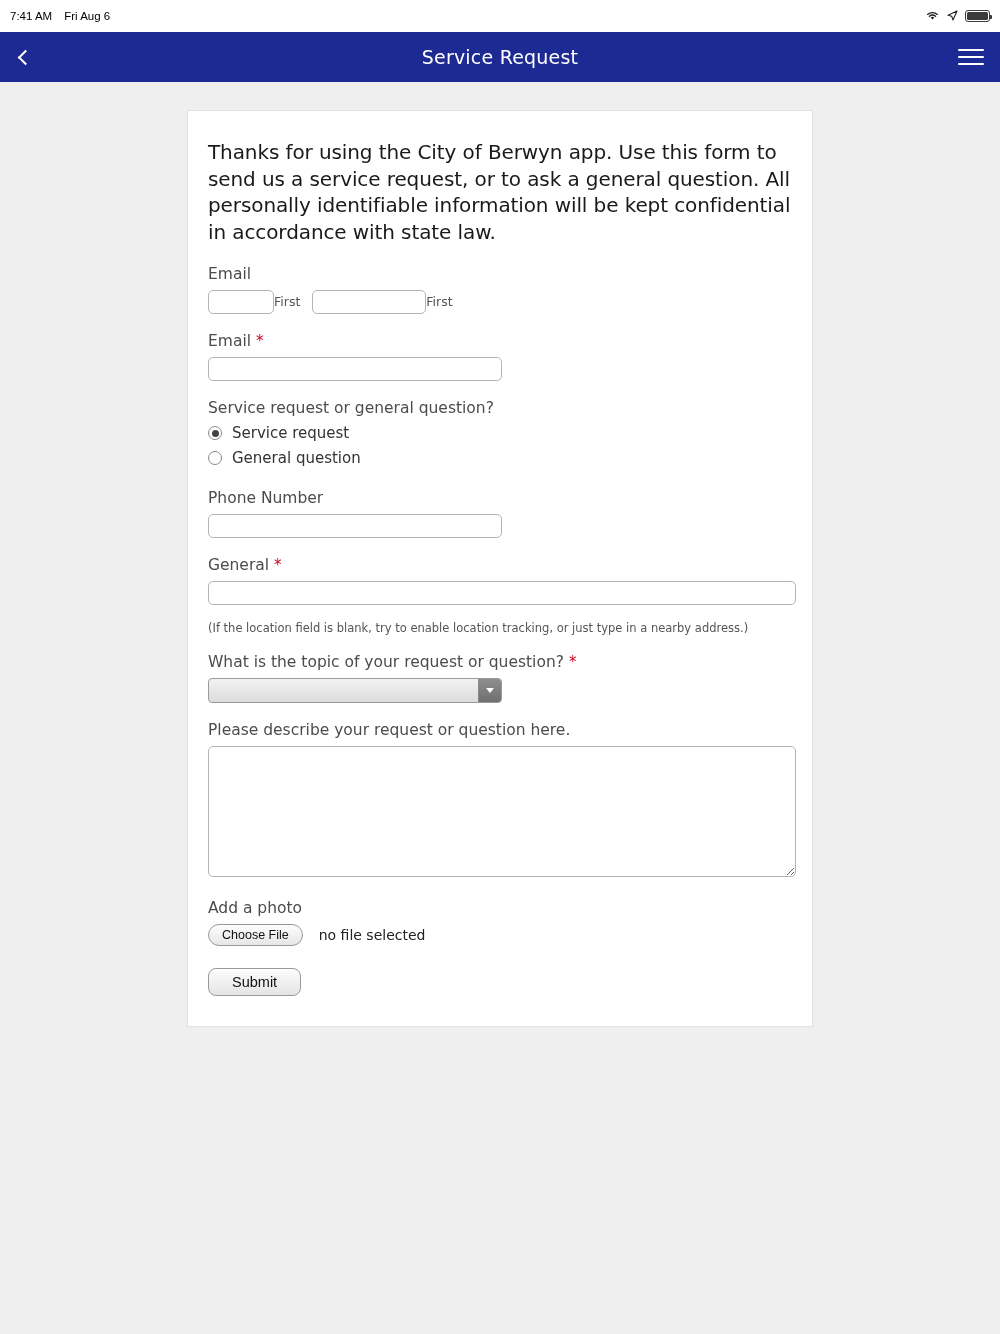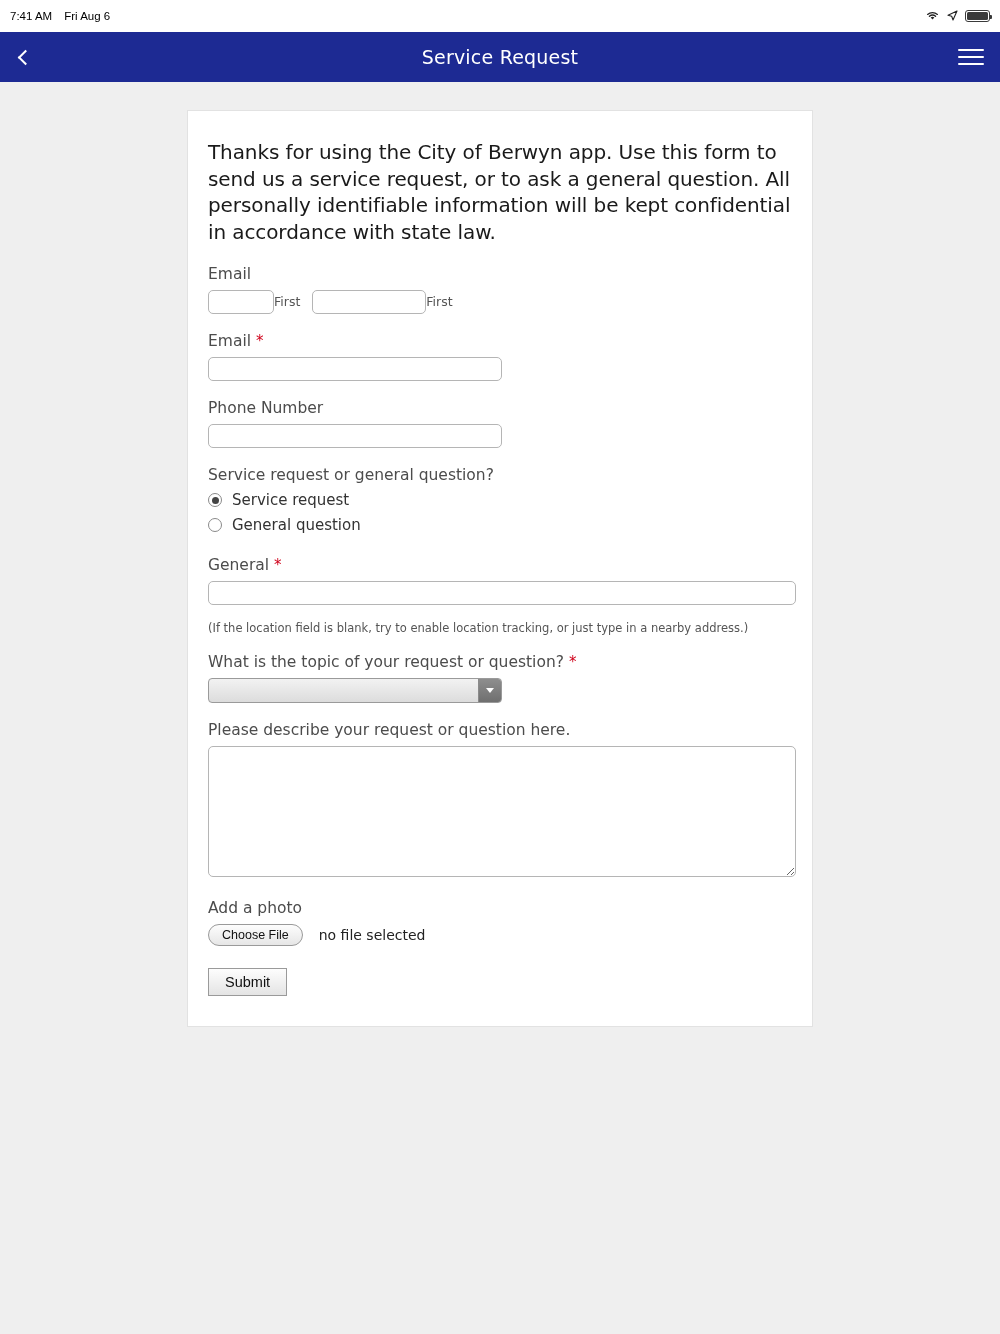--- a/index.html
+++ b/index.html
@@ -224,24 +224,24 @@
   }
   .file-status {
     font-size: 14px;
     color: #222;
     font-family: "DejaVu Sans", sans-serif;
   }
 
   .submit-btn {
     margin-top: 22px;
     border: 1px solid #9a9a9a;
-    border-radius: 0;
+    border-radius: 8px;
     background: linear-gradient(#fdfdfd, #e4e4e4);
     font-size: 14.5px;
-    padding: 5px 16px;
+    padding: 5px 23px;
     color: #111;
     font-family: "Liberation Sans", sans-serif;
     cursor: pointer;
   }
 </style>
 </head>
 <body>
 
 <div class="status-bar">
   <div class="status-left">
@@ -302,39 +302,39 @@
     
     <div class="block">
       <div class="field-label">
         <span>Email</span>
         <span class="req">*</span>
       </div>
       <input class="input w-email" type="text" value="" style="">
     </div>
 
     
-    <div class="block">
-      <div class="field-label">Phone Number</div>
-      <input class="input w-phone" type="text" value="" style="">
-    </div>
-
-    
     <div class="block" style="margin-bottom:22px">
       <div class="field-label">Service request or general question?</div>
       <div class="radio-row">
         <span class="radio checked"></span>
         <span class="radio-label">Service request</span>
       </div>
       <div class="radio-row">
         <span class="radio"></span>
         <span class="radio-label">General question</span>
       </div>
     </div>
 
     
+    <div class="block">
+      <div class="field-label">Phone Number</div>
+      <input class="input w-phone" type="text" value="" style="">
+    </div>
+
+    
     <div>
       <div class="field-label">
         <span>General</span>
         <span class="req">*</span>
       </div>
       <input class="input w-full" type="text" value="" style="">
       <div class="hint">(If the location field is blank, try to enable location tracking, or just type in a nearby address.)</div>
     </div>
 
     

